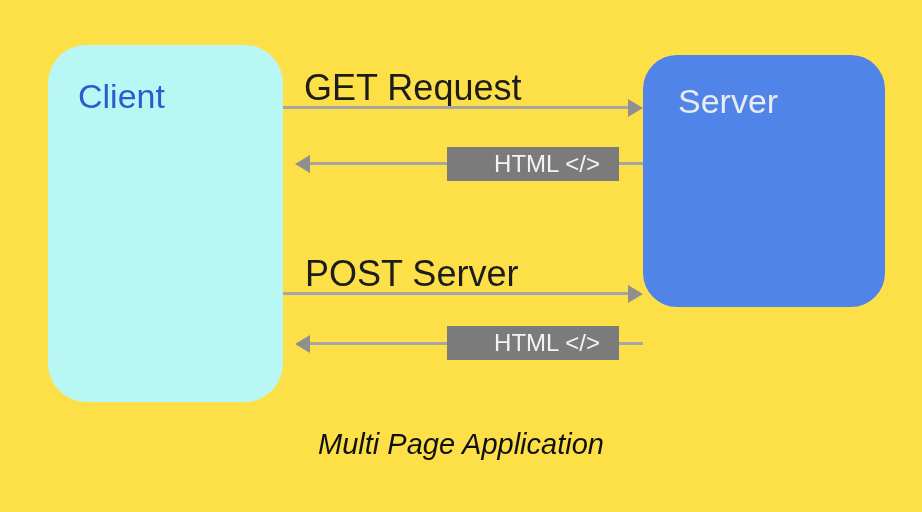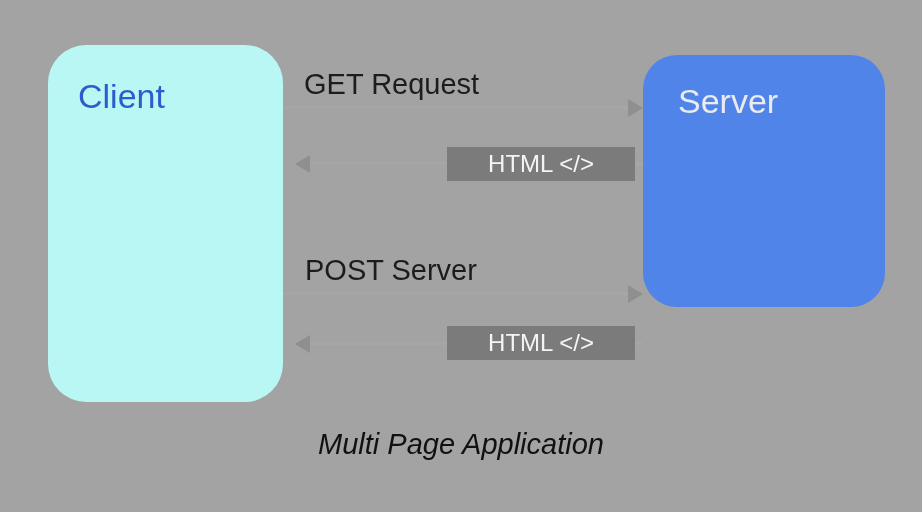--- a/index.html
+++ b/index.html
@@ -4,21 +4,21 @@
   <style>
     html, body {
       margin: 0;
       padding: 0;
       font-family: "Liberation Sans", sans-serif;
     }
     .canvas {
       position: relative;
       width: 922px;
       height: 512px;
-      background: #a3a3a3;
+      background: #fde047;
       overflow: hidden;
     }
     .node {
       position: absolute;
       border-radius: 38px;
     }
     .node-label {
       position: absolute;
       font-size: 34px;
       line-height: 1;
@@ -38,21 +38,21 @@
       width: 242px; height: 252px;
       background: #5084e8;
       border-radius: 34px;
     }
     .server-box .node-label {
       left: 35px; top: 29px;
       color: #e9ebee;
     }
     .flow-label {
       position: absolute;
-      font-size: 29px;
+      font-size: 36px;
       color: #1c1c1c;
       line-height: 1;
       white-space: nowrap;
     }
     .get-label  { left: 304px; top: 70px; }
     .post-label { left: 305px; top: 256px; }
 
     .arrow-line {
       position: absolute;
       height: 3px;
@@ -71,28 +71,29 @@
     }
     .head-right { border-left: 15px solid #8f8f8f; }
     .head-left  { border-right: 15px solid #8f8f8f; }
     .head-get   { left: 628px; top: 99px; }
     .head-resp1 { left: 295px; top: 155px; }
     .head-post  { left: 628px; top: 285px; }
     .head-resp2 { left: 295px; top: 335px; }
 
     .response-badge {
       position: absolute;
-      width: 188px; height: 34px;
+      width: 144px; height: 34px;
       background: #7b7b7b;
       color: #f4f4f4;
       font-size: 24px;
       display: flex;
       align-items: center;
       justify-content: center;
       white-space: nowrap;
+      padding-left: 28px;
     }
     .badge-1 { left: 447px; top: 147px; }
     .badge-2 { left: 447px; top: 326px; }
 
     .diagram-title {
       position: absolute;
       left: 0; right: 0;
       top: 428px;
       text-align: center;
       font-size: 29px;

